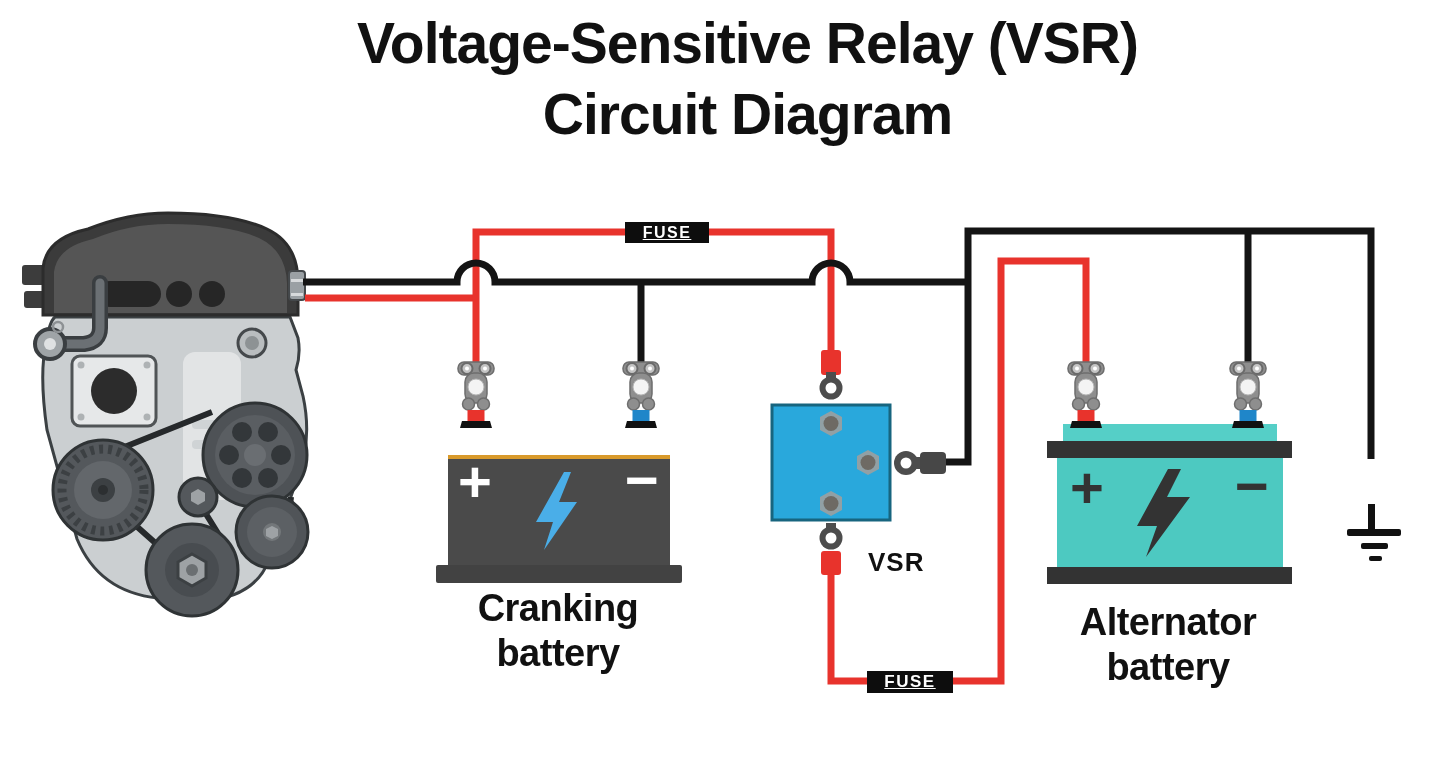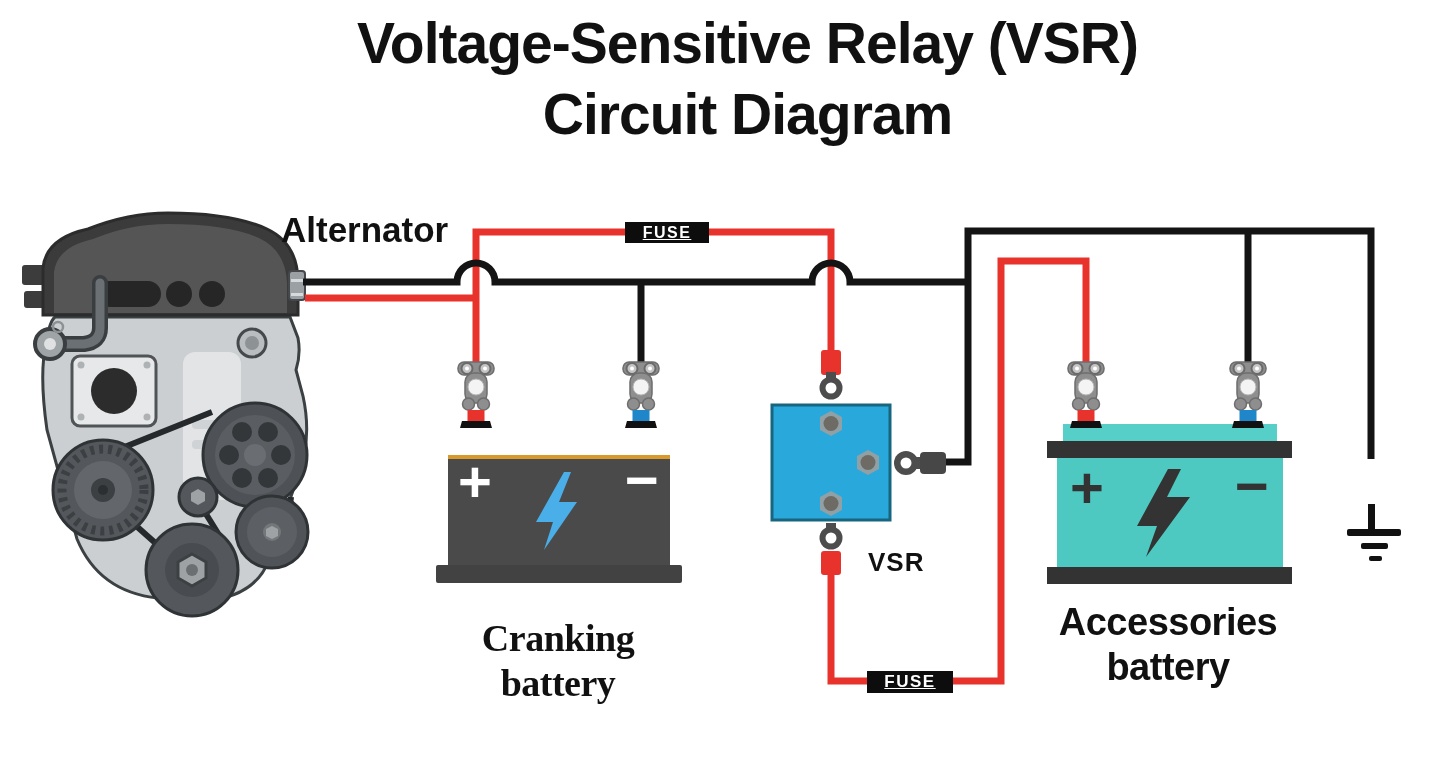--- a/index.html
+++ b/index.html
@@ -3,21 +3,21 @@
 <meta charset="utf-8">
 <style>
   html,body{margin:0;padding:0;}
   body{background:#ffffff;font-family:"Liberation Sans","DejaVu Sans",sans-serif;}
   #stage{position:relative;width:1445px;height:763px;background:var(--background,#ffffff);overflow:hidden;}
   .lbl{position:absolute;color:var(--text,#111111);font-weight:700;white-space:nowrap;}
   #title{left:25px;top:8px;width:1445px;text-align:center;font-size:57px;line-height:71px;letter-spacing:-1px;white-space:normal;}
   #alternator-label{left:281px;top:210px;font-size:35px;}
   #vsr-label{left:868px;top:547px;font-size:26px;letter-spacing:1px;}
   .battery-label{text-align:center;font-size:38px;line-height:45px;letter-spacing:-0.5px;white-space:normal;}
-  #cranking-label{left:447px;top:616px;width:222px;font-family:Liberation Serif, serif;}
+  #cranking-label{left:447px;top:586px;width:222px;}
   #accessories-label{left:1043px;top:600px;width:250px;}
   .fuse-box{position:absolute;background:var(--fuse-bg,#0d0d0d);color:var(--fuse-text,#ffffff);
     display:flex;align-items:center;justify-content:center;font-weight:700;letter-spacing:1.5px;text-decoration:underline;}
   #fuse-top{left:625px;top:222px;width:84px;height:21px;font-size:16px;}
   #fuse-bottom{left:867px;top:671px;width:86px;height:22px;font-size:17px;}
   .term-sign{position:absolute;display:flex;align-items:center;justify-content:center;font-weight:700;}
   #crank-plus{left:450px;top:450px;width:50px;height:62px;font-size:58px;color:#ffffff;}
   #crank-minus{left:617px;top:448px;width:50px;height:62px;font-size:58px;color:#ffffff;}
   #acc-plus{left:1061px;top:456px;width:52px;height:62px;font-size:58px;color:var(--bolt-dark,#333333);}
   #acc-minus{left:1226px;top:454px;width:52px;height:62px;font-size:58px;color:var(--bolt-dark,#333333);}
@@ -228,34 +228,33 @@
       <rect x="-8.5" y="50" width="17" height="13" class="f-blue"></rect>
       <path d="M-14 61 L14 61 L16 68 L-16 68 Z" class="f-dark"></path>
     </g>
   </svg>
 
   <div id="title" class="lbl">
     <div>Voltage-Sensitive Relay (VSR)</div>
     <div>Circuit Diagram</div>
   </div>
 
-  <div id="alternator-label" class="lbl">Alternator</div>
 
   <div id="fuse-top" class="fuse-box">FUSE</div>
   <div id="fuse-bottom" class="fuse-box">FUSE</div>
 
   <div id="vsr-label" class="lbl">VSR</div>
 
   <div id="cranking-label" class="lbl battery-label">
     <div>Cranking</div>
     <div>battery</div>
   </div>
 
   <div id="accessories-label" class="lbl battery-label">
-    <div>Accessories</div>
+    <div>Alternator</div>
     <div>battery</div>
   </div>
 
   <div id="crank-plus" class="term-sign">+</div>
   <div id="crank-minus" class="term-sign">−</div>
   <div id="acc-plus" class="term-sign">+</div>
   <div id="acc-minus" class="term-sign">−</div>
 
 </div>
 

